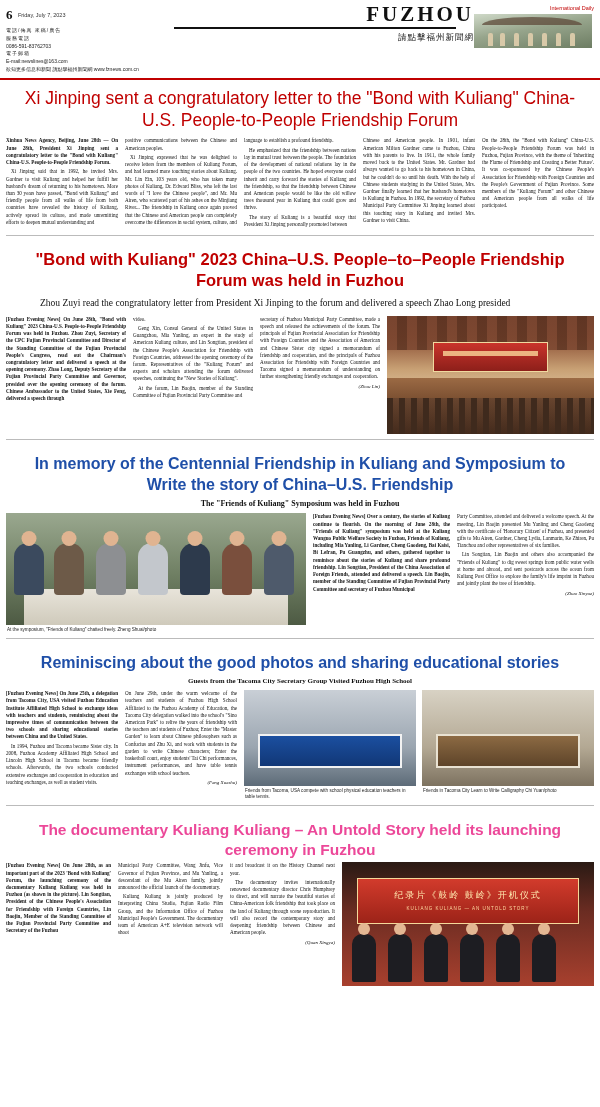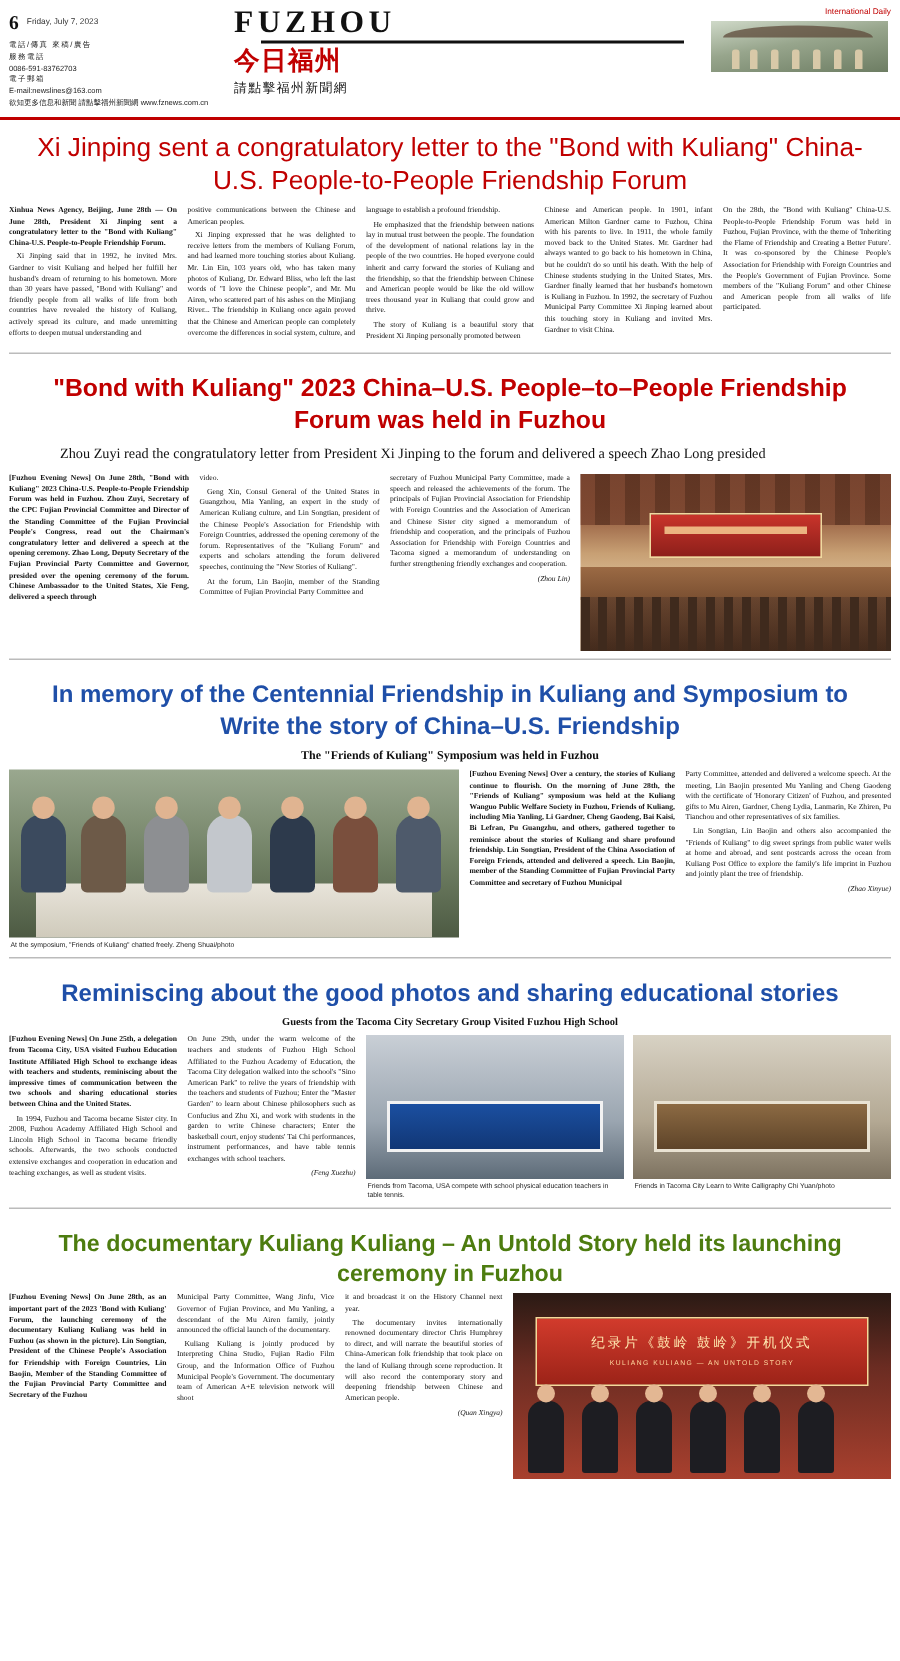--- a/index.html
+++ b/index.html
@@ -44,21 +44,21 @@
     font-family: "Liberation Sans", sans-serif;
     font-size: 5.5px;
     color: #333;
     display: inline-block;
     vertical-align: middle;
   }
   .mh-topline { margin-bottom: 2px; }
   .mh-cn { letter-spacing: 1px; }
   .mh-center {
     flex: 1;
-    text-align: left;
+    text-align: right;
     padding-top: 1px;
   }
   .mh-title {
     font-family: "Liberation Serif", serif;
     font-size: 21px;
     font-weight: bold;
     letter-spacing: 3px;
     color: #111;
     line-height: 1;
   }
@@ -271,21 +271,21 @@
     transform: translateX(-50%); width: 12px; height: 12px;
     border-radius: 50%; background: #e3b793;
   }
   .headline3 {
     font-size: 16px; line-height: 1.3; color: #1f4fa8;
     font-weight: bold; text-align: center;
     font-family: "Liberation Sans", sans-serif;
     padding: 9px 14px 2px 14px;
   }
   .headline4 {
-    font-size: 15.5px; line-height: 1.3; color: #4d7c0f;
+    font-size: 15.5px; line-height: 1.3; color: #ec4899;
     font-weight: bold; text-align: center;
     font-family: "Liberation Sans", sans-serif;
     padding: 9px 20px 2px 20px;
   }
   .sub-center {
     text-align: center; font-size: 8px; font-weight: bold;
     font-family: "Liberation Serif", serif;
     padding: 2px 10px 5px 10px; color: #111;
   }
   .sub-center-sm {
@@ -310,21 +310,20 @@
       <div class="mh-cn">電話/傳真  來稿/廣告</div>
       <div class="mh-cn">服務電話</div>
       <div>0086-591-83762703</div>
       <div class="mh-cn">電子郵箱</div>
       <div>E-mail:newslines@163.com</div>
       <div>欲知更多信息和新聞  請點擊福州新聞網  www.fznews.com.cn</div>
     </div>
     <div class="mh-center">
       <div class="mh-title">FUZHOU</div>
       <div class="mh-rule"></div>
-      <div class="mh-cnlogo">今日福州</div>
       <div class="mh-cnsub">請點擊福州新聞網</div>
     </div>
     <div class="mh-right">
       <div>International Daily</div>
       <div class="mh-photo">
         <div class="roof"></div>
         <div class="fig" style="left:14px"></div>
         <div class="fig" style="left:26px"></div>
         <div class="fig" style="left:40px"></div>
         <div class="fig" style="left:54px"></div>

